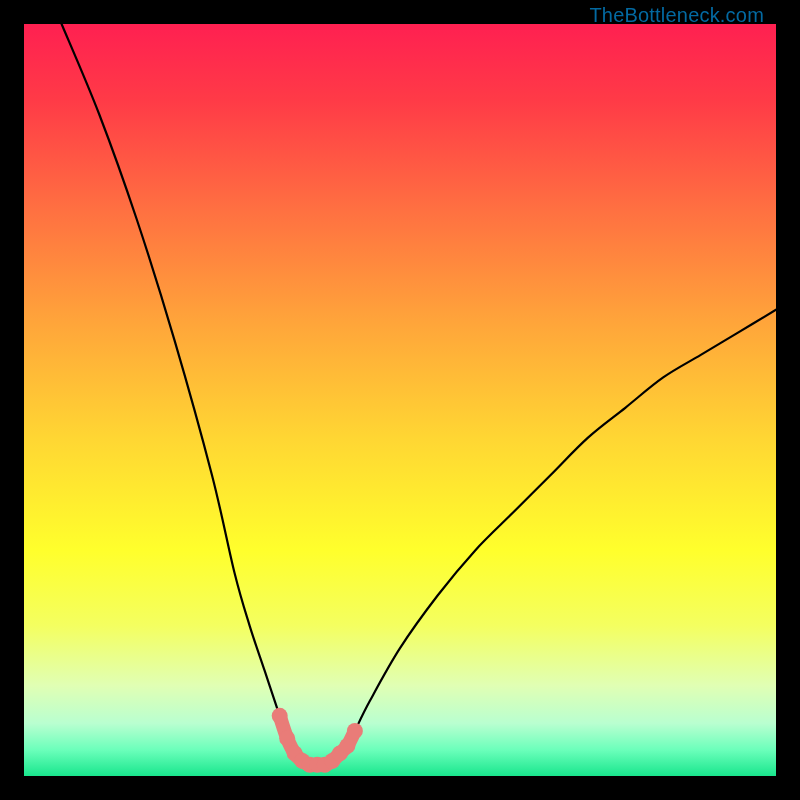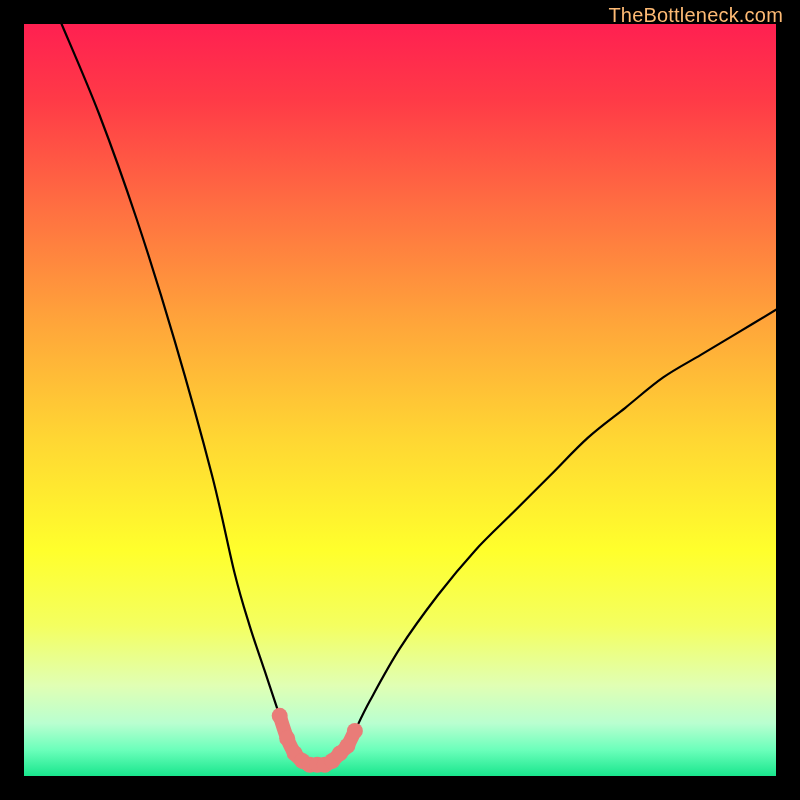--- a/index.html
+++ b/index.html
@@ -22,22 +22,22 @@
   .plot-area {
     position: absolute;
     left: 0;
     top: 0;
     width: 752px;
     height: 752px;
   }
   .watermark {
     position: absolute;
     top: 4px;
-    right: 17px;
-    color: #fdba74;
+    right: 36px;
+    color: #0369a1;
     font-size: 20px;
     font-weight: 500;
     letter-spacing: 0.2px;
     user-select: none;
   }
   svg { display: block; }
 </style>
 </head>
 <body>
 

